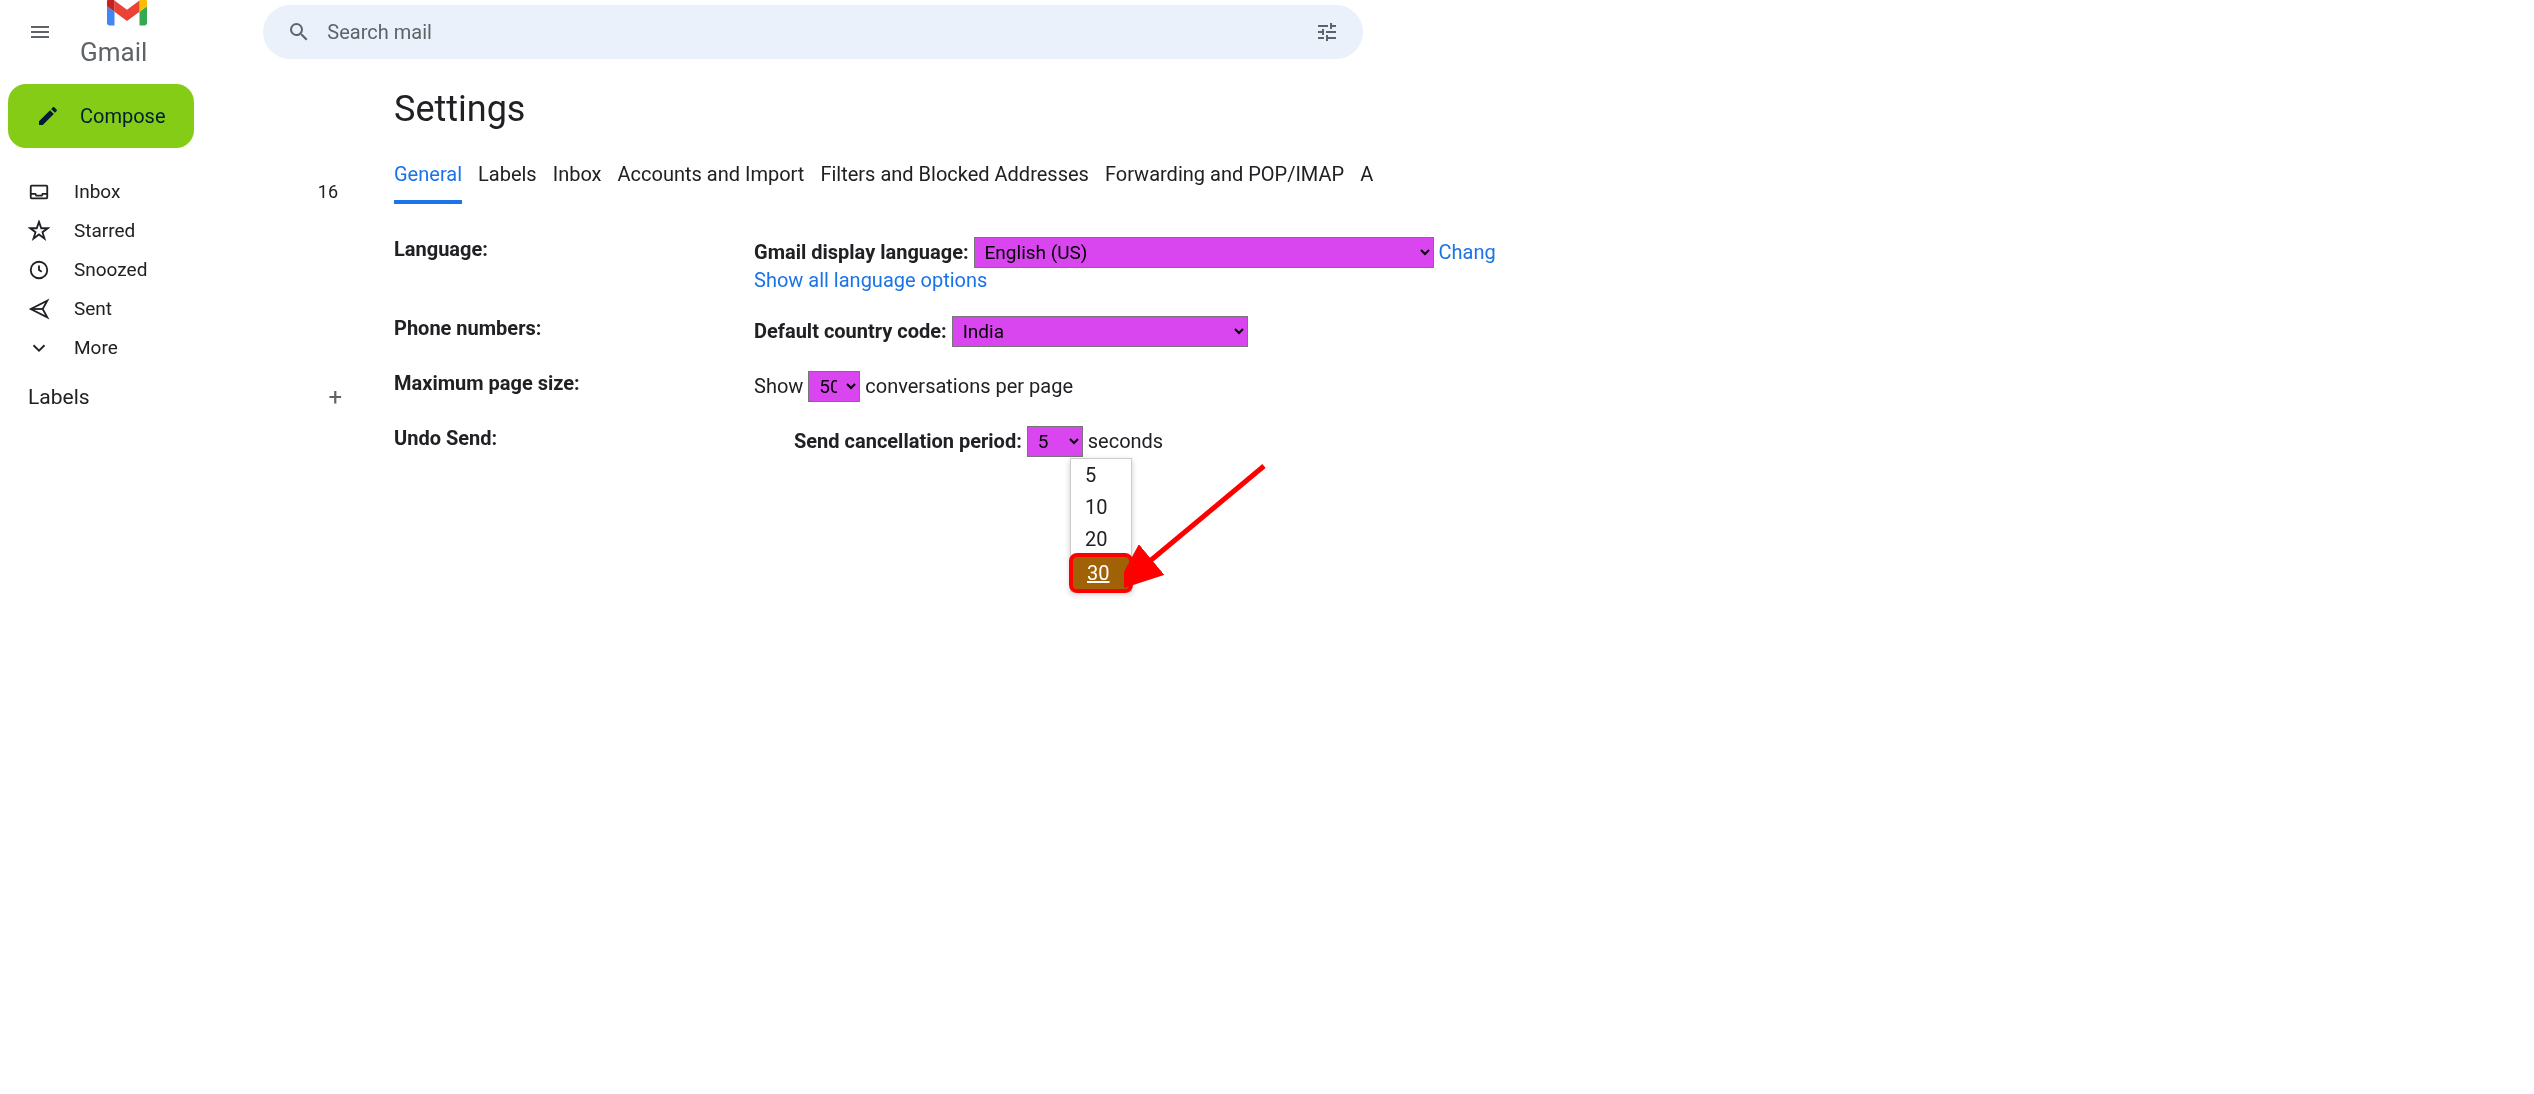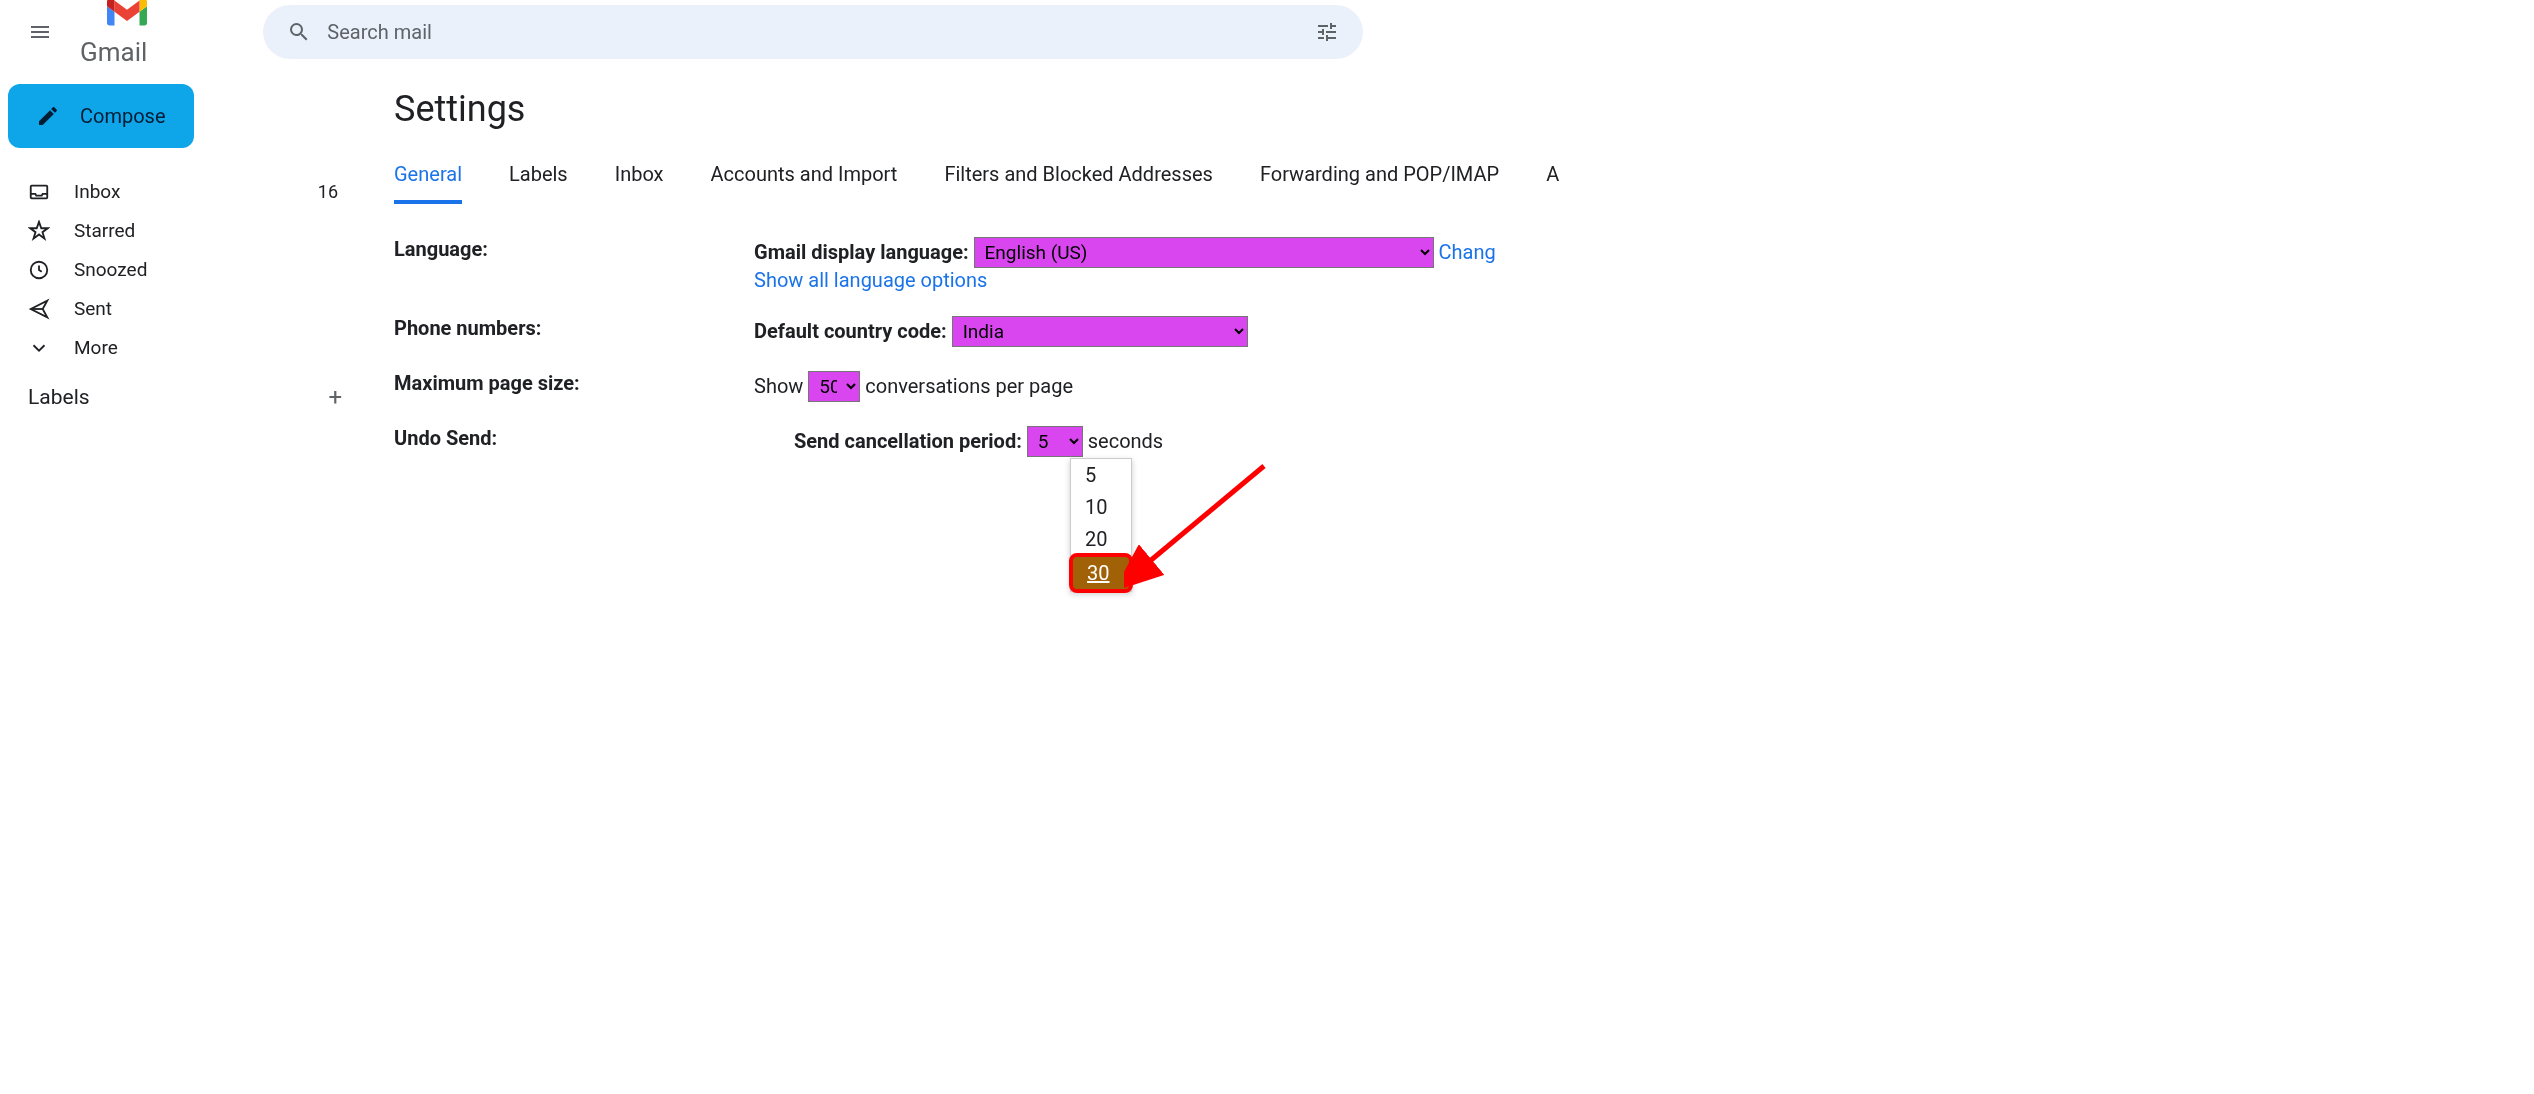--- a/index.html
+++ b/index.html
@@ -89,22 +89,22 @@
       height: calc(100vh - 64px);
     }
     .sidebar {
       width: 370px;
       padding: 12px 0;
     }
     .compose-btn {
       display: flex;
       align-items: center;
       gap: 20px;
-      background: #0ea5e9;
-      border-radius: 12px;
+      background: #84cc16;
+      border-radius: 18px;
       padding: 20px 28px;
       margin: 8px 16px 24px 8px;
       width: fit-content;
       cursor: pointer;
       font-size: 20px;
       color: #001d35;
     }
     .sidebar-item {
       display: flex;
       align-items: center;
@@ -148,21 +148,21 @@
       overflow: hidden;
     }
     .settings-title {
       font-size: 36px;
       color: #202124;
       font-weight: 400;
       margin-bottom: 24px;
     }
     .tabs {
       display: flex;
-      gap: 47px;
+      gap: 16px;
       border-bottom: 1px solid transparent;
       margin-bottom: 20px;
       font-size: 20px;
     }
     .tab {
       padding: 8px 0 14px 0;
       color: #202124;
       cursor: pointer;
       white-space: nowrap;
     }

